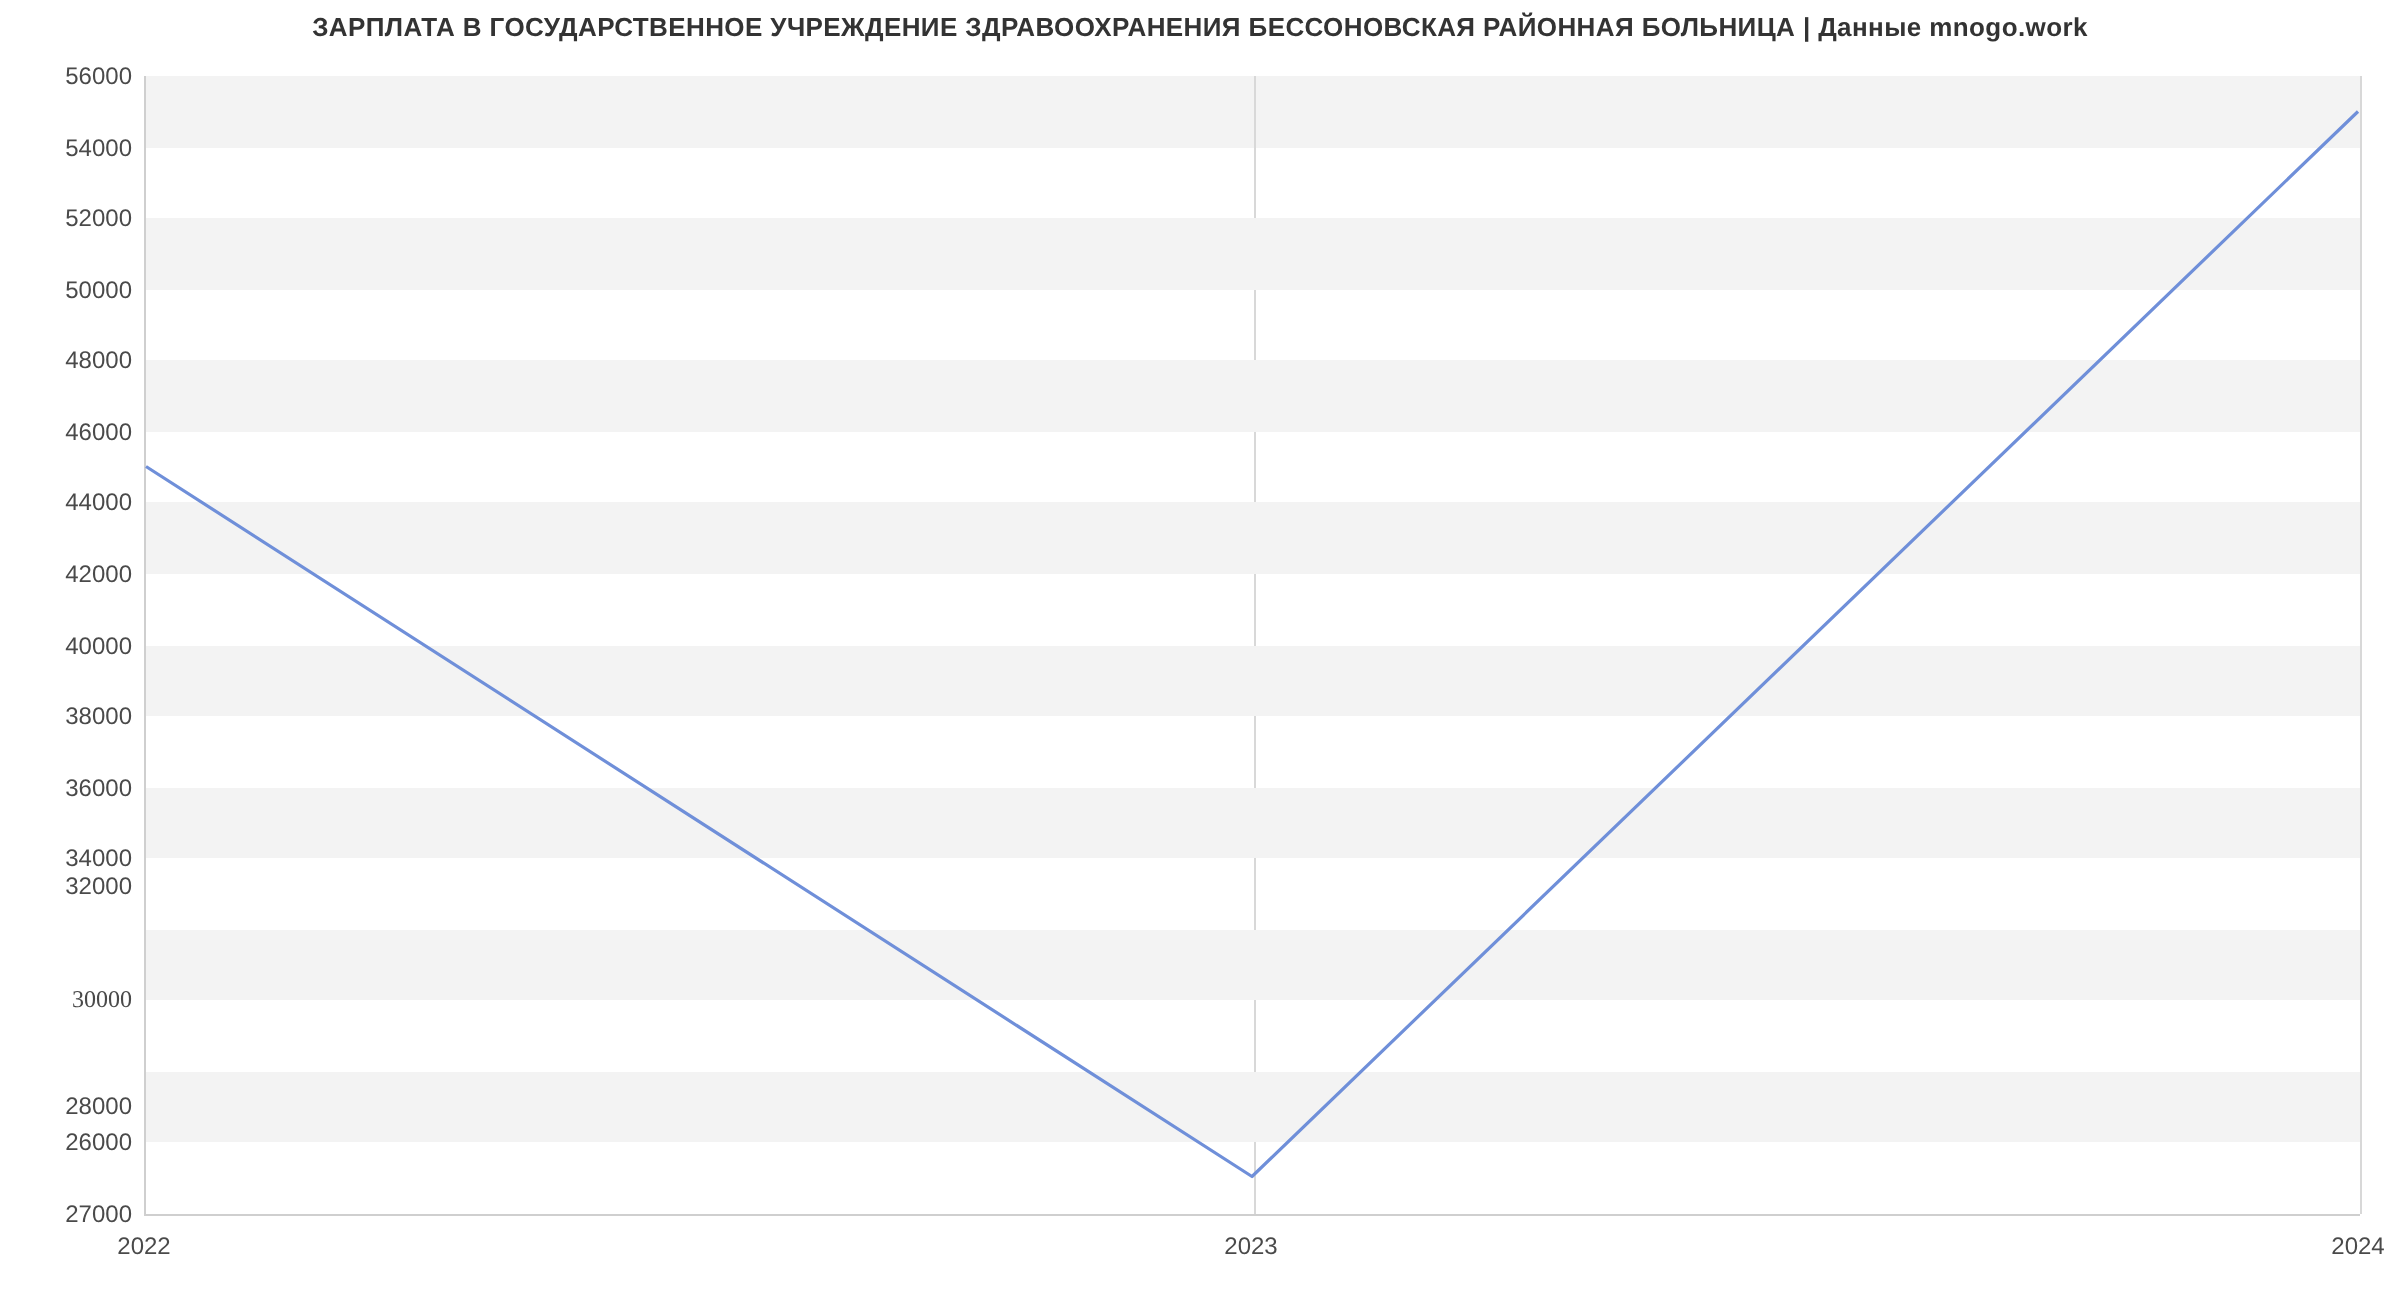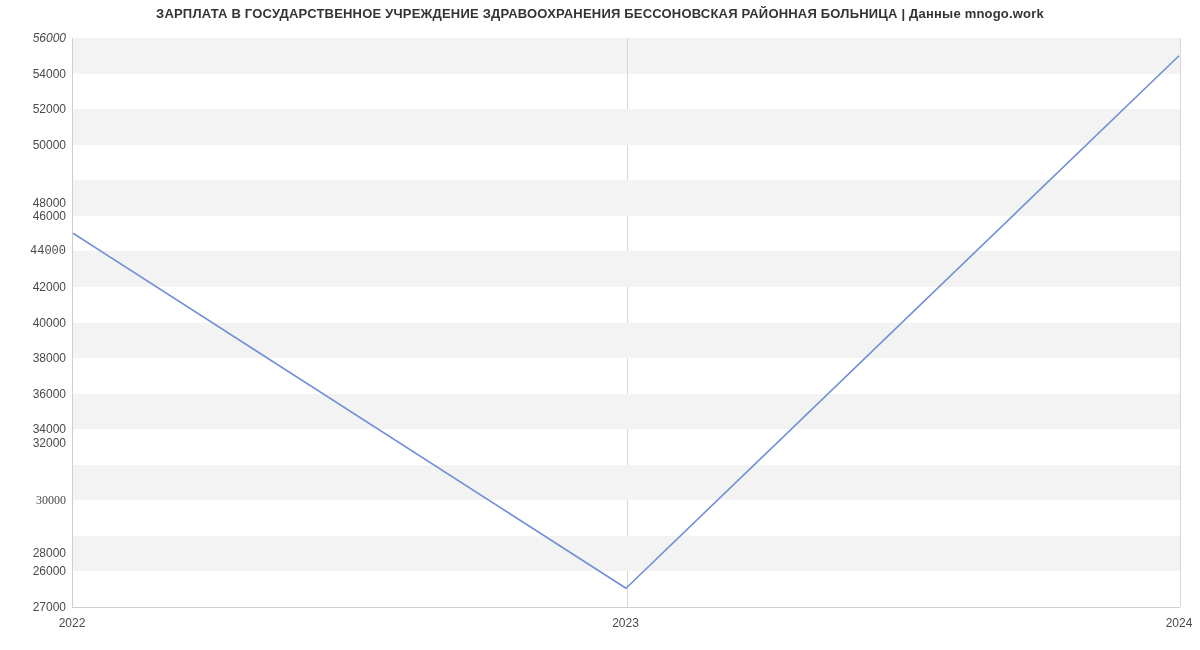--- a/index.html
+++ b/index.html
@@ -106,23 +106,23 @@
 <div class="y-tick-label" style="top: 607px;">27000</div>
     <div class="y-tick-label" style="top: 571.438px;">26000</div>
     <div class="y-tick-label" style="top: 553px;">28000</div>
     <div class="y-tick-label" style="top: 500.312px; font-family: Liberation Serif, serif;">30000</div>
     <div class="y-tick-label" style="top: 443px;">32000</div>
     <div class="y-tick-label" style="top: 429.188px;">34000</div>
     <div class="y-tick-label" style="top: 393.625px;">36000</div>
     <div class="y-tick-label" style="top: 358.062px;">38000</div>
     <div class="y-tick-label" style="top: 322.5px;">40000</div>
     <div class="y-tick-label" style="top: 286.938px;">42000</div>
-    <div class="y-tick-label" style="top: 251.375px; font-family: Liberation Mono, monospace;">44000</div>
+    <div class="y-tick-label" style="top: 251.375px;">44000</div>
     <div class="y-tick-label" style="top: 215.812px;">46000</div>
-    <div class="y-tick-label" style="top: 180.25px; margin-top: 23px;">48000</div>
+    <div class="y-tick-label" style="top: 180.25px;">48000</div>
     <div class="y-tick-label" style="top: 144.688px;">50000</div>
     <div class="y-tick-label" style="top: 109.125px;">52000</div>
     <div class="y-tick-label" style="top: 73.5625px;">54000</div>
-    <div class="y-tick-label" style="top: 38px; font-style: italic;">56000</div>
+    <div class="y-tick-label" style="top: 38px;">56000</div>
     <div class="x-tick-label" style="left: 72px;">2022</div>
     <div class="x-tick-label" style="left: 625.5px;">2023</div>
     <div class="x-tick-label" style="left: 1179px;">2024</div>
   </div>
 
 </body></html>

